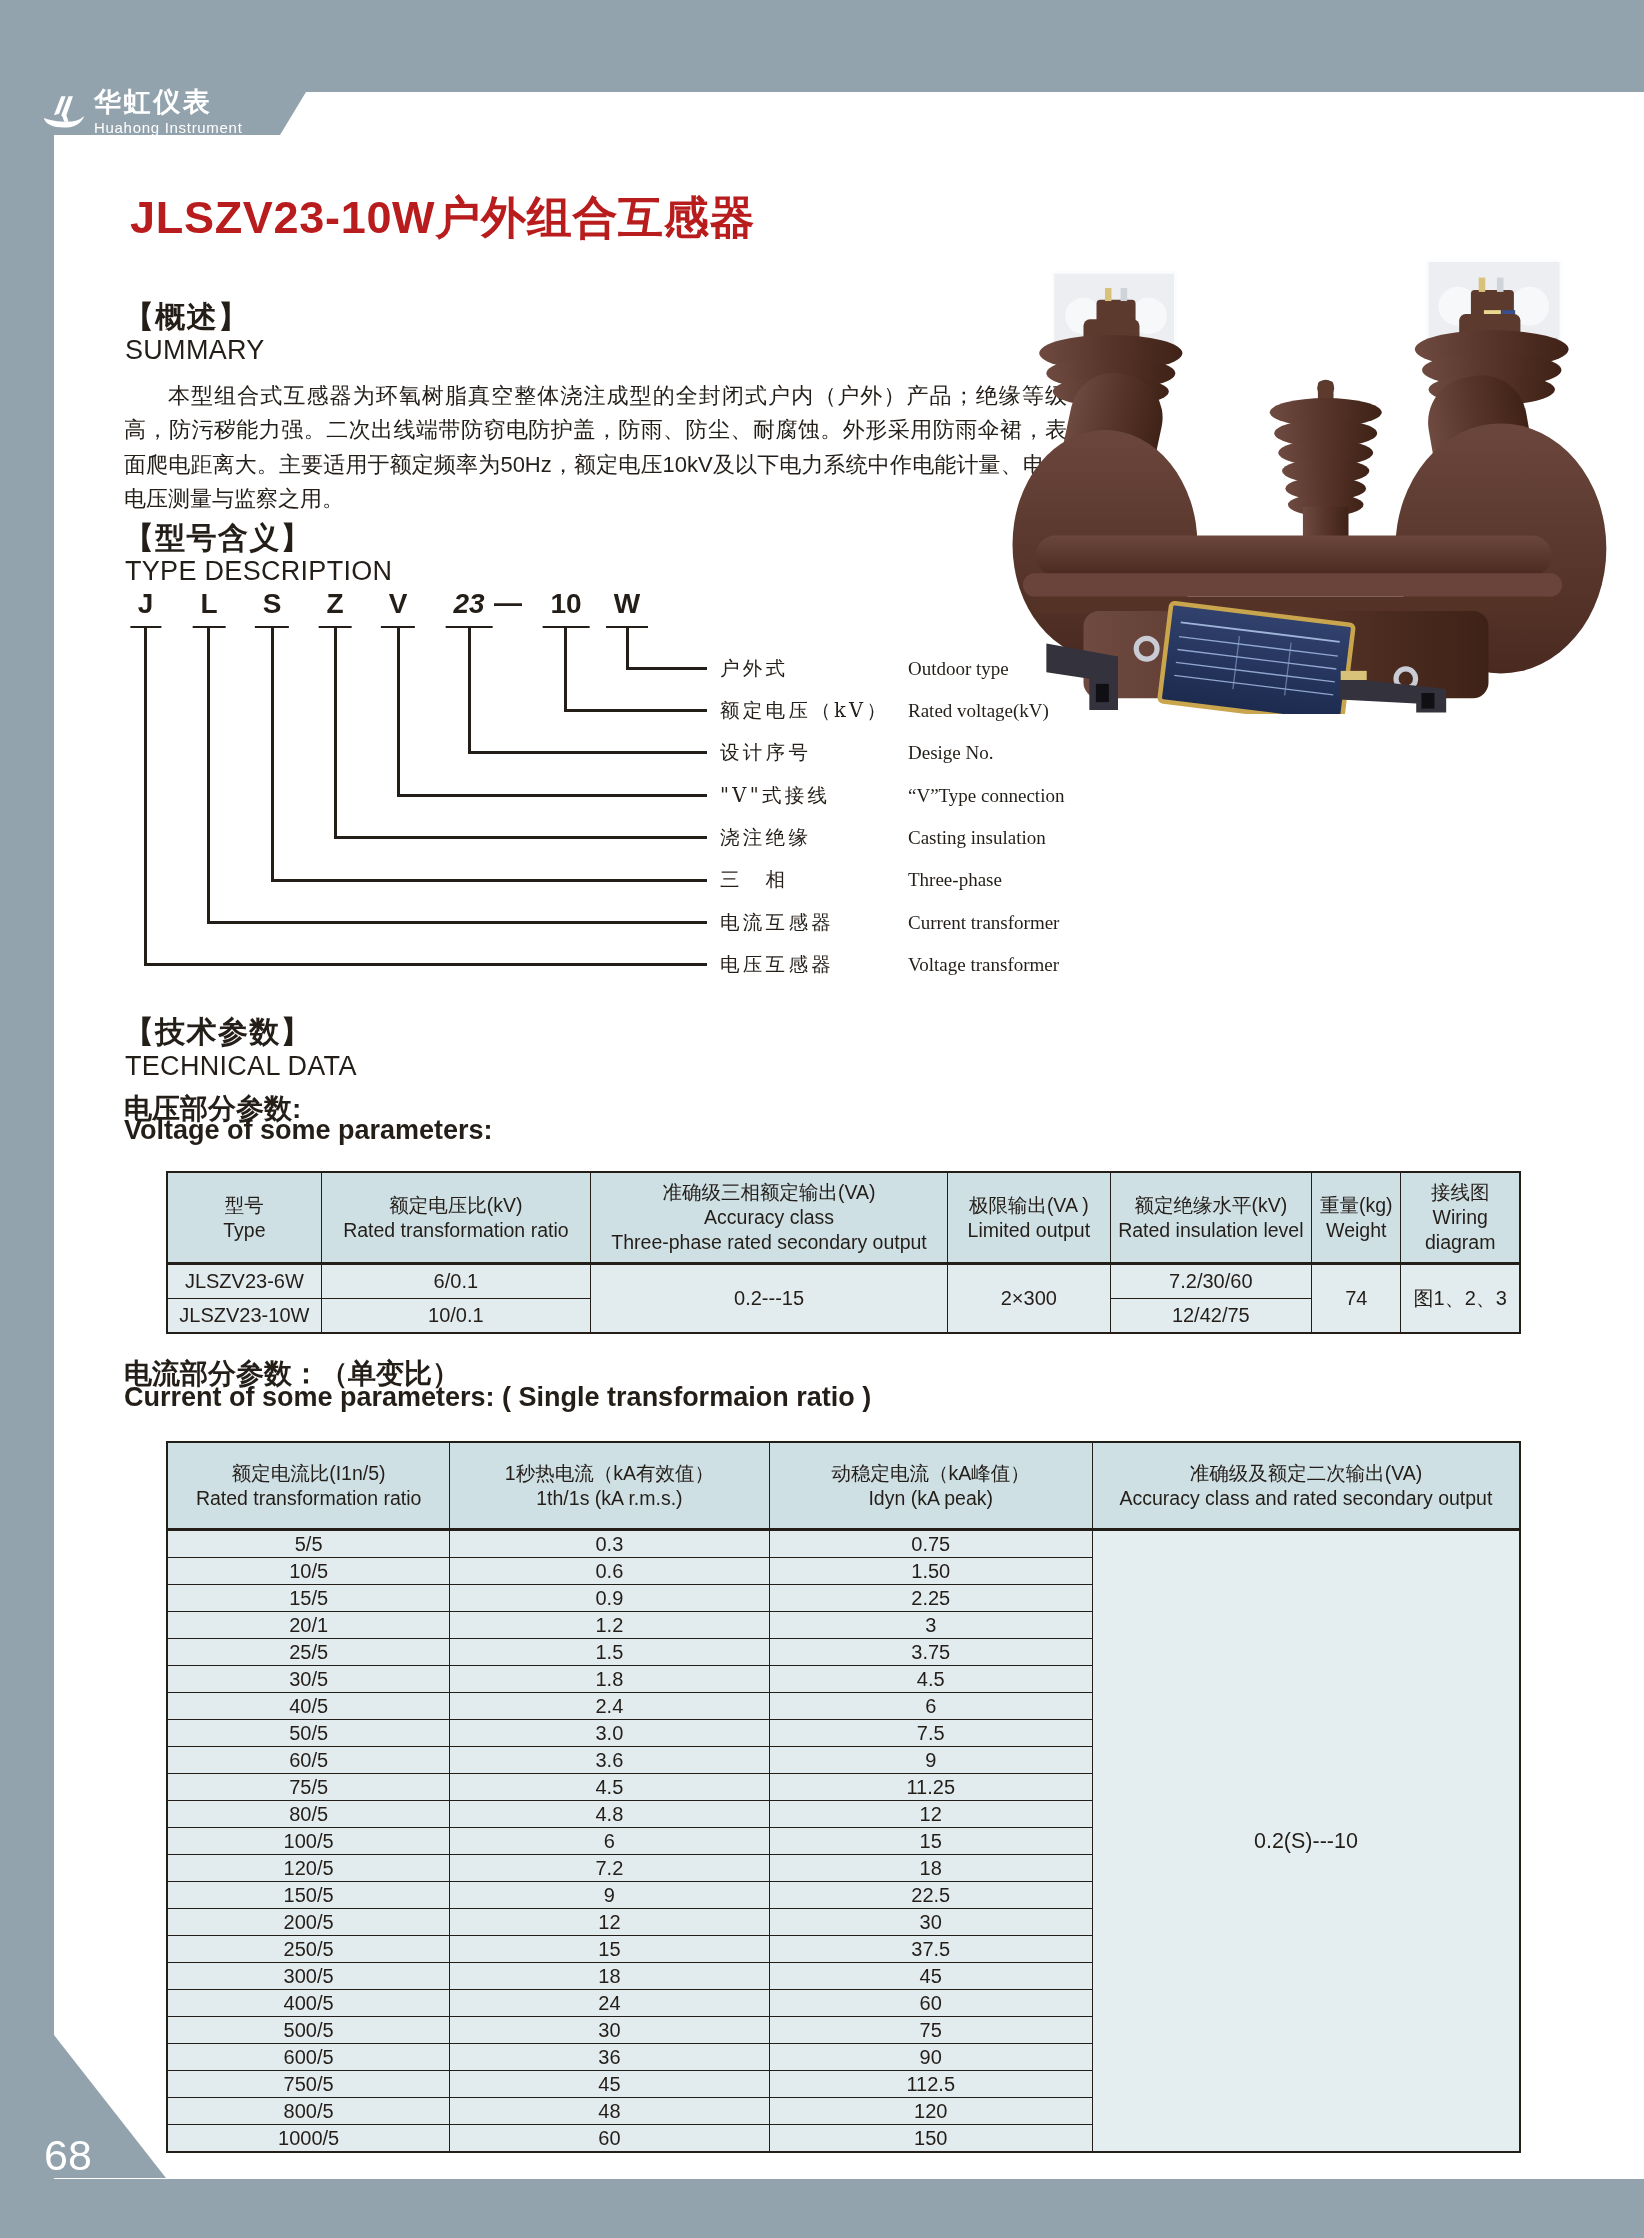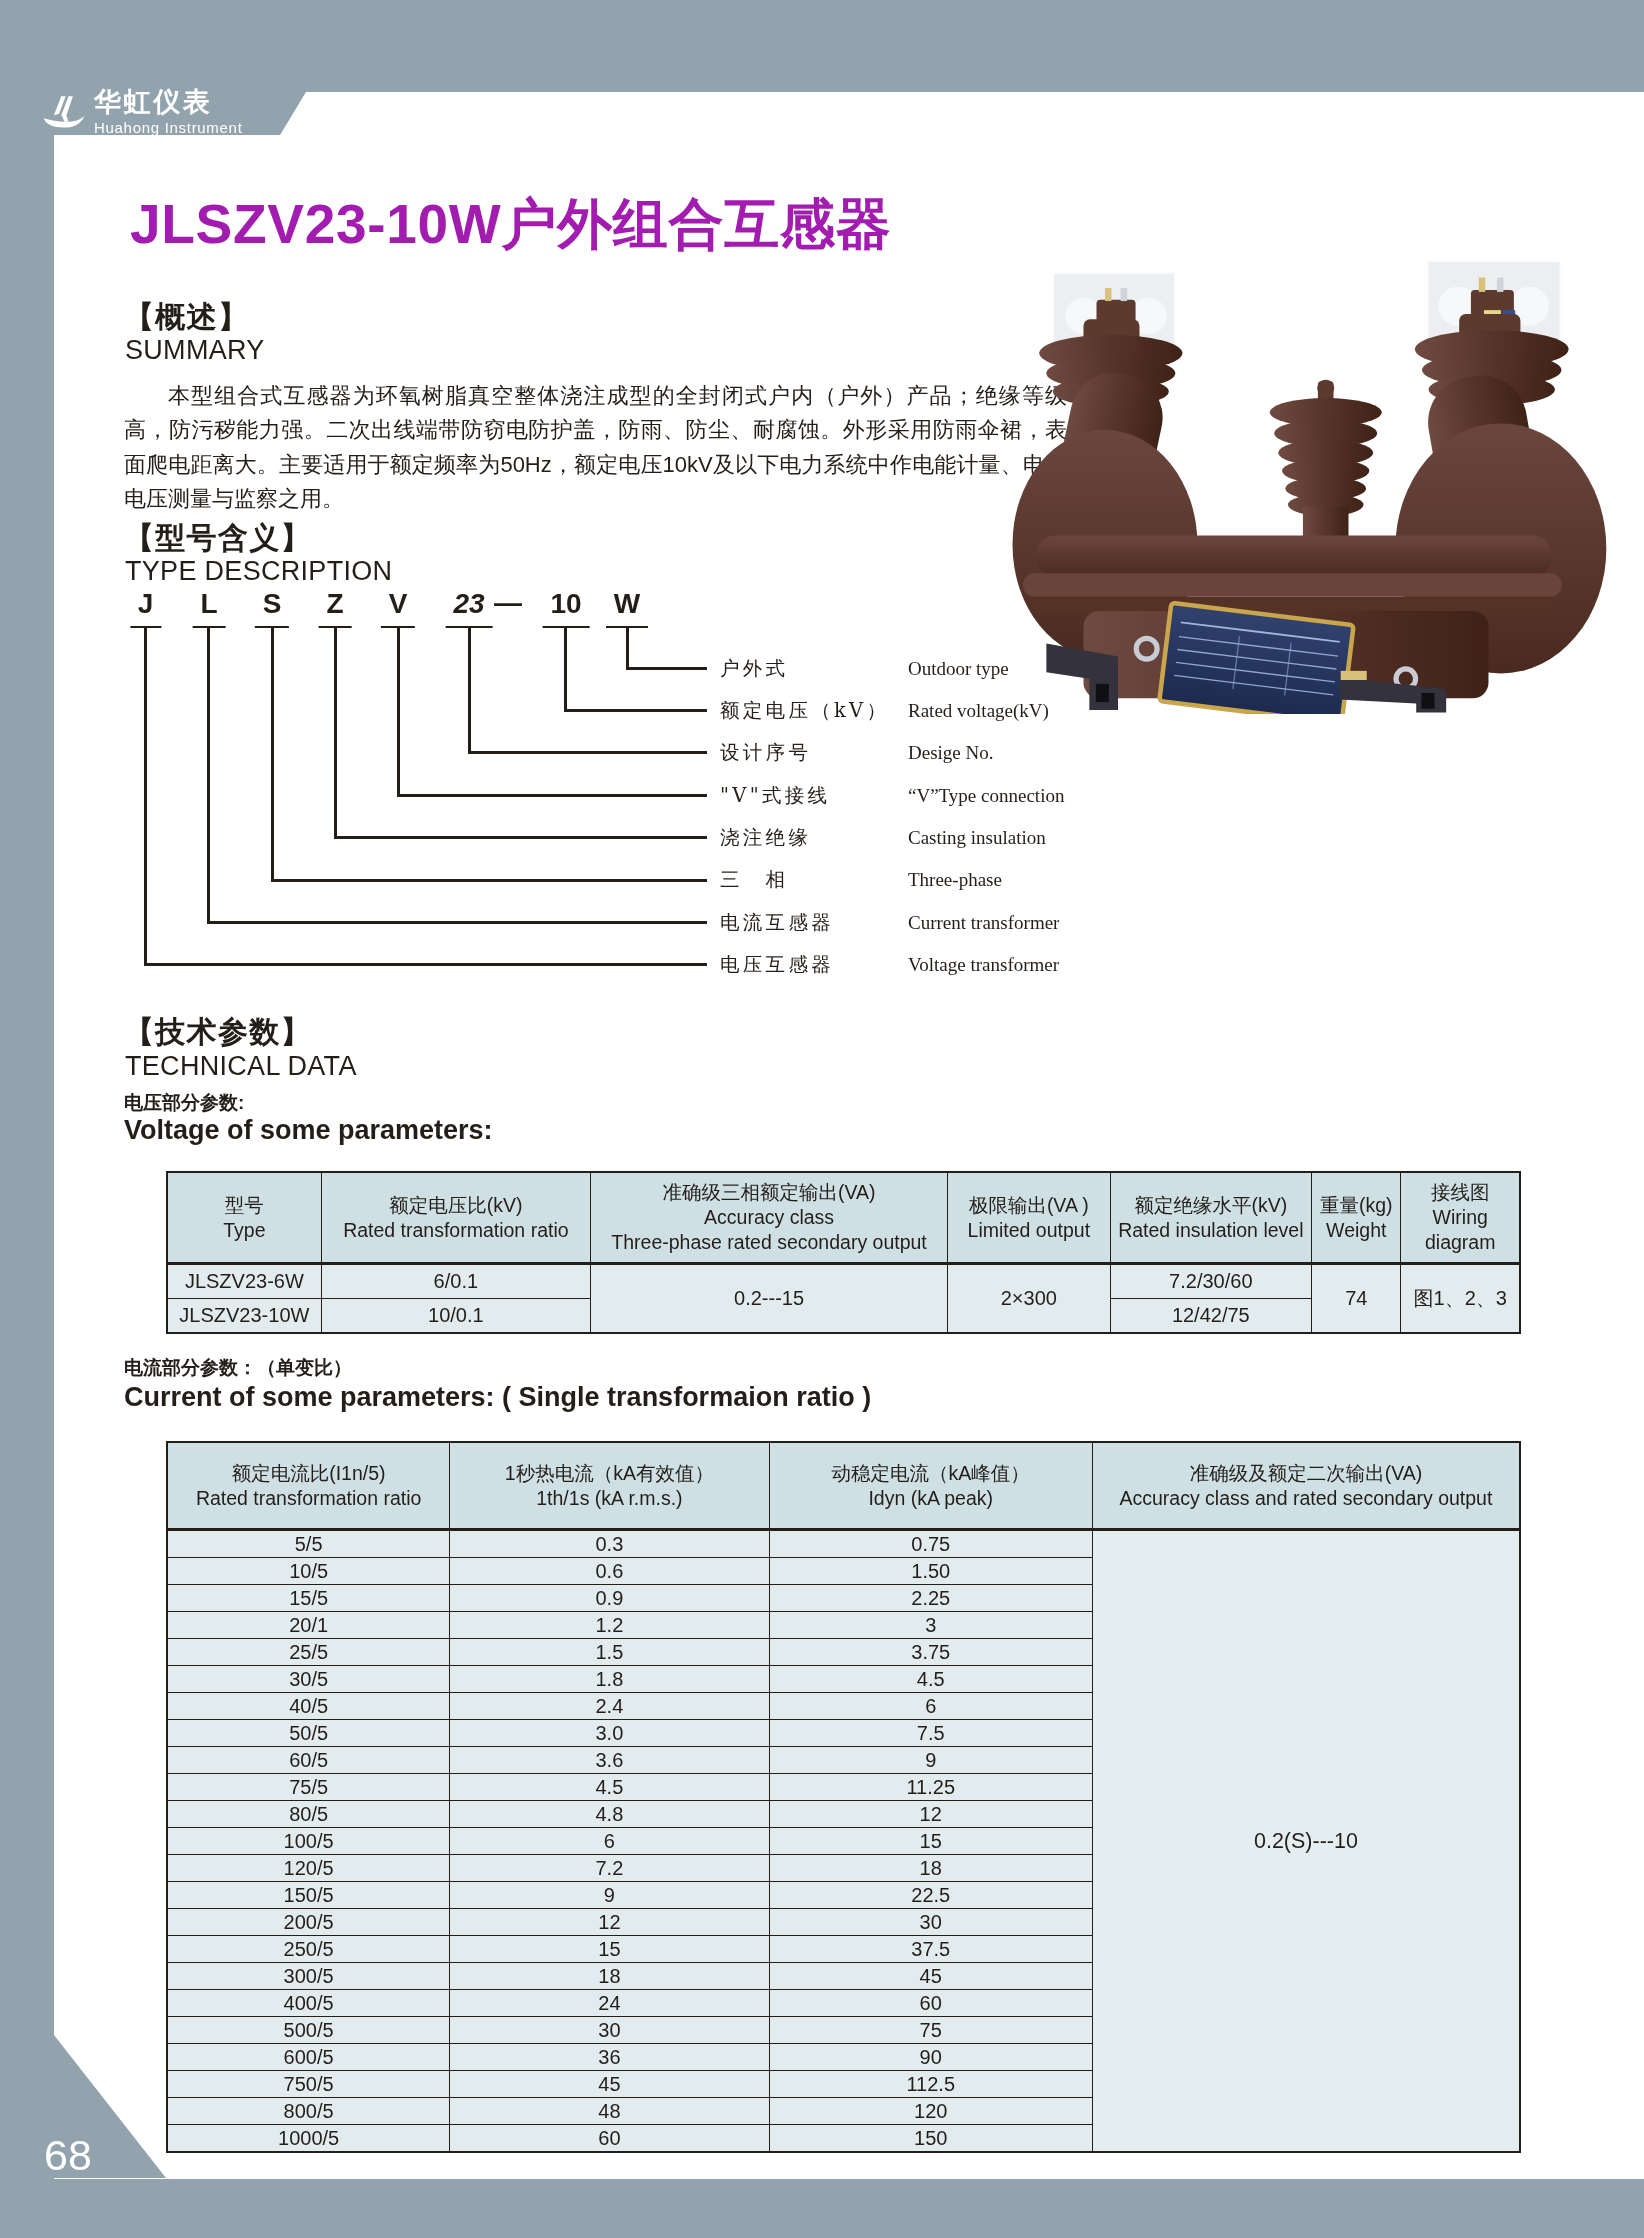--- a/index.html
+++ b/index.html
@@ -13,25 +13,25 @@
           clip-path:polygon(0 0,54px 0,166px 143px,0 143px);}
   .bg-bottom{position:absolute;left:0;top:2179px;width:1645px;height:60px;background:#93a3ad;}
   .page-num{position:absolute;left:44px;top:2131px;color:#ffffff;font-size:43px;}
   
   .logo{position:absolute;left:43px;top:83px;display:flex;align-items:flex-start;color:#fff;}
   .logo svg{width:42px;height:57px;}
   .logo-texts{margin-left:9px;}
   .logo-cn{font-size:27px;font-weight:bold;letter-spacing:2.6px;line-height:1.1;margin-top:5.2px;}
   .logo-en{font-size:15px;letter-spacing:0.7px;margin-top:1.3px;}
   
-  .doc-title{position:absolute;left:130px;top:188px;font-size:55px;font-weight:bold;
-             letter-spacing:0.7px;color:#a21caf;}
+  .doc-title{position:absolute;left:130px;top:188px;font-size:45px;font-weight:bold;
+             letter-spacing:0.7px;color:#b91c1c;}
   .h-cn{position:absolute;font-size:30px;font-weight:bold;letter-spacing:1.3px;}
   .h-en{position:absolute;font-size:27px;font-weight:normal;letter-spacing:0.3px;}
-  .sub-cn{position:absolute;font-size:19px;font-weight:bold;}
+  .sub-cn{position:absolute;font-size:28px;font-weight:bold;}
   .sub-en{position:absolute;font-size:27px;font-weight:bold;}
   .summary-body{position:absolute;left:124px;top:379px;width:943px;font-size:22px;
                 line-height:1.56;text-align:justify;text-indent:2em;font-weight:500;}
   
   .type-diagram{position:absolute;left:124px;top:588px;width:1049px;height:417px;}
   .code-item{position:absolute;top:0;transform:translateX(-50%);font-size:28px;font-weight:600;
              padding:0 7.8px 5.9px 7.8px;border-bottom:2.6px solid #241e19;}
   .code-item.dash{border-bottom:none;top:-1.3px;}
   .td-vline,.td-hline{position:absolute;background:#241e19;}
   .td-cn{position:absolute;font-family:"DejaVu Serif","Liberation Serif",serif;font-size:19.5px;

